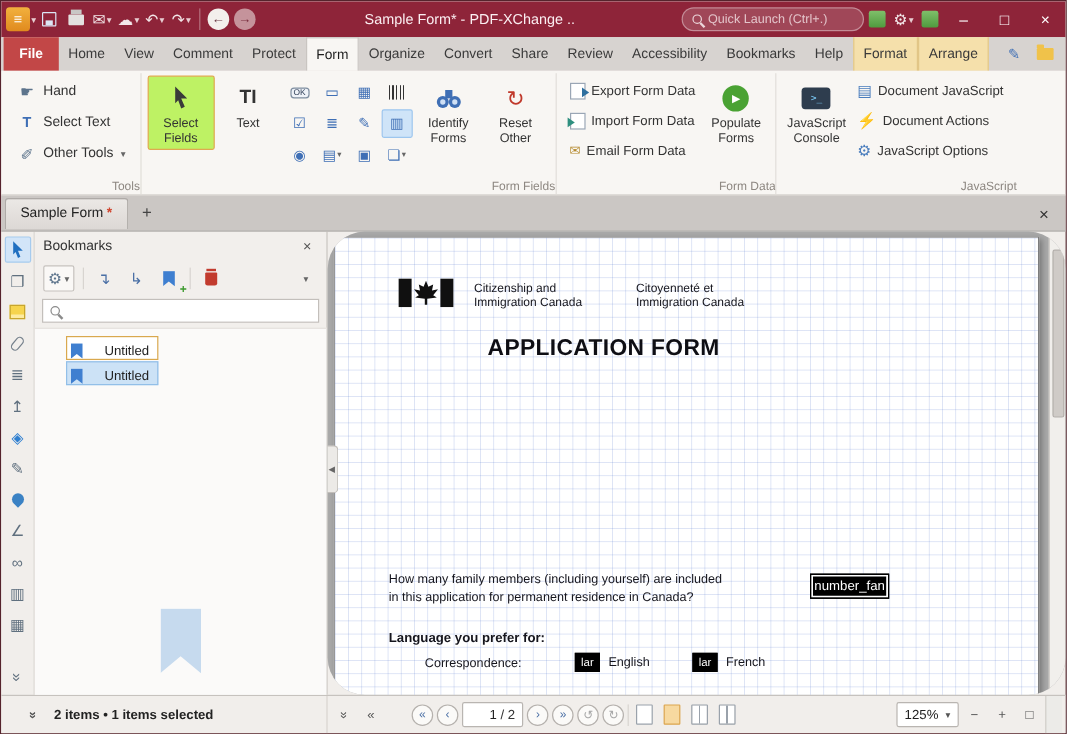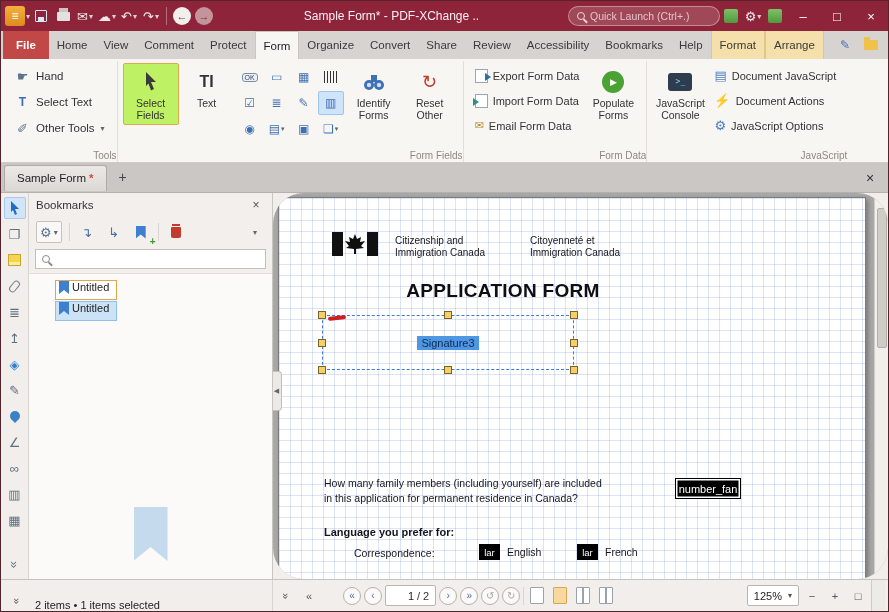--- a/index.html
+++ b/index.html
@@ -132,21 +132,21 @@
   .bm-plus { position:absolute; right:-5px; bottom:-4px; color:#3d9a2e; font-size:10px; font-weight:bold; }
   .bm-flag { width:10px; height:13px; background:#3f7fd0;
              clip-path:polygon(0 0,100% 0,100% 100%,50% 70%,0 100%); flex:0 0 auto; }
   .trash { width:10px; height:11px; background:#c23b2e; border-radius:1px 1px 2px 2px; position:relative; }
   .trash::before { content:""; position:absolute; top:-3px; left:1px; right:1px; height:2px; background:#c23b2e; }
   .bm-find { margin:2px 6px 4px 6px; height:20px; background:#fff; border:1px solid #c3bfbb;
              display:flex; align-items:center; gap:5px; padding:0 6px; color:#8a8a8a; }
   .bm-find input { flex:1; min-width:0; border:0; outline:0; font-size:11px; color:#555;
                    font-family:"Liberation Sans", sans-serif; }
   .bm-tree { flex:1; background:#fbfaf9; border-top:1px solid #e2deda; padding-top:5px; position:relative; }
-  .bm-item { display:flex; align-items:flex-start; gap:3px; height:20px; margin:1px 0 1px 26px;
+  .bm-item { display:flex; align-items:flex-end; gap:18px; height:20px; margin:1px 0 1px 26px;
              padding:0 7px 0 3px; width:fit-content; font-size:11px; color:#222; border:1px solid transparent; }
   .bm-item.editing { background:#fff; border-color:#d9a84e; }
   .bm-item.selected { background:#cce2f6; border-color:#92bfe8; }
   .bm-water { position:absolute; bottom:18px; left:50%; transform:translateX(-50%); width:34px; height:54px;
               background:#c6daee; clip-path:polygon(0 0,100% 0,100% 100%,50% 74%,0 100%); }
 
   
   .docarea { flex:1 1 auto; min-width:0; background:#a9a9a9; position:relative; overflow:hidden;border-radius:31px; }
   .page { position:absolute; left:5px; top:4px; width:588px; bottom:-4px; background:#fff;
           border:1px solid #7d7d7d; box-shadow:2px 2px 5px rgba(0,0,0,.3);
@@ -177,22 +177,22 @@
   .vs-btn { width:14px; height:13px; display:flex; align-items:center; justify-content:center;
             font-size:7px; color:#666; }
   .vs-thumb { width:10px; height:140px; background:#cfcbc7; border:1px solid #b3afab; border-radius:2px; margin-top:2px; }
   .splitter { position:absolute; left:-1px; top:46%; width:10px; height:40px; background:#eceae7;
               border:1px solid #c2beba; border-left:none; border-radius:0 4px 4px 0; display:flex;
               align-items:center; justify-content:center; font-size:7px; color:#666; z-index:5; }
 
   
   .bottombar { height:32px; border-top:1px solid #c6c2be; background:#f1eeeb; display:flex;
                align-items:center; flex:0 0 auto; }
-  .bb-left { width:272px; height:100%; display:flex; align-items:flex-end; gap:8px; padding:0 6px;
-             font-size:11px; color:#222; border-right:1px solid #d8d4d0; flex:0 0 auto; }
+  .bb-left { width:272px; height:100%; display:flex; align-items:center; gap:8px; padding:0 16px;
+             font-size:11px; color:#222; border-right:1px solid #d8d4d0; flex:0 0 auto;font-weight:bold; }
   .bb-controls { flex:1; height:100%; display:flex; align-items:center; gap:3px; padding:0 3px; min-width:0; }
   .bb-btn { min-width:20px; height:20px; display:flex; align-items:center; justify-content:center;
             font-size:11px; color:#555; border-radius:2px; }
   .navc { width:18px; height:18px; border:1px solid #b5b1ad; border-radius:50%; background:#fbfaf8;
           color:#4a6fa5; font-size:10px; display:flex; align-items:center; justify-content:center; }
   .navc.dim { color:#a7a7a7; }
   .pagebox { height:21px; background:#fff; border:1px solid #b9b5b1; border-radius:2px; display:flex;
              align-items:center; padding:0 6px; gap:3px; }
   .pagebox input { width:22px; border:0; outline:0; font-size:11px; text-align:right; color:#222;
                    font-family:"Liberation Sans", sans-serif; }
@@ -516,34 +516,20 @@
         <div class="agency" style="left:116px;top:37px;">
           <div>Citizenship and</div>
           <div>Immigration Canada</div>
         </div>
         <div class="agency" style="left:251px;top:37px;">
           <div>Citoyenneté et</div>
           <div>Immigration Canada</div>
         </div>
         <div class="form-title">APPLICATION FORM</div>
 
-        <div class="sel">
-          <span class="red-mark"></span>
-          <span class="handle h-nw"></span>
-          <span class="handle h-n"></span>
-          <span class="handle h-ne"></span>
-          <span class="handle h-w"></span>
-          <span class="handle h-e"></span>
-          <span class="handle h-sw"></span>
-          <span class="handle h-s"></span>
-          <span class="handle h-se"></span>
-          <span class="sel-center">
-              <span class="sig-label">Signature3</span>
-            </span>
-        </div>
 
         <div class="qtext" style="left:45px;top:279px;">How many family members (including yourself) are included</div>
         <div class="qtext" style="left:45px;top:294px;">in this application for permanent residence in Canada?</div>
         <div class="invfield" style="left:396px;top:280px;width:66px;height:21px;">number_fan</div>
 
         <div class="lang" style="left:45px;top:328px;">Language you prefer for:</div>
         <div class="qtext" style="left:75px;top:349px;">Correspondence:</div>
 
         <div class="checkrow" style="left:200px;top:346px;">
           <span class="invfield checkbox-black">lar</span>

